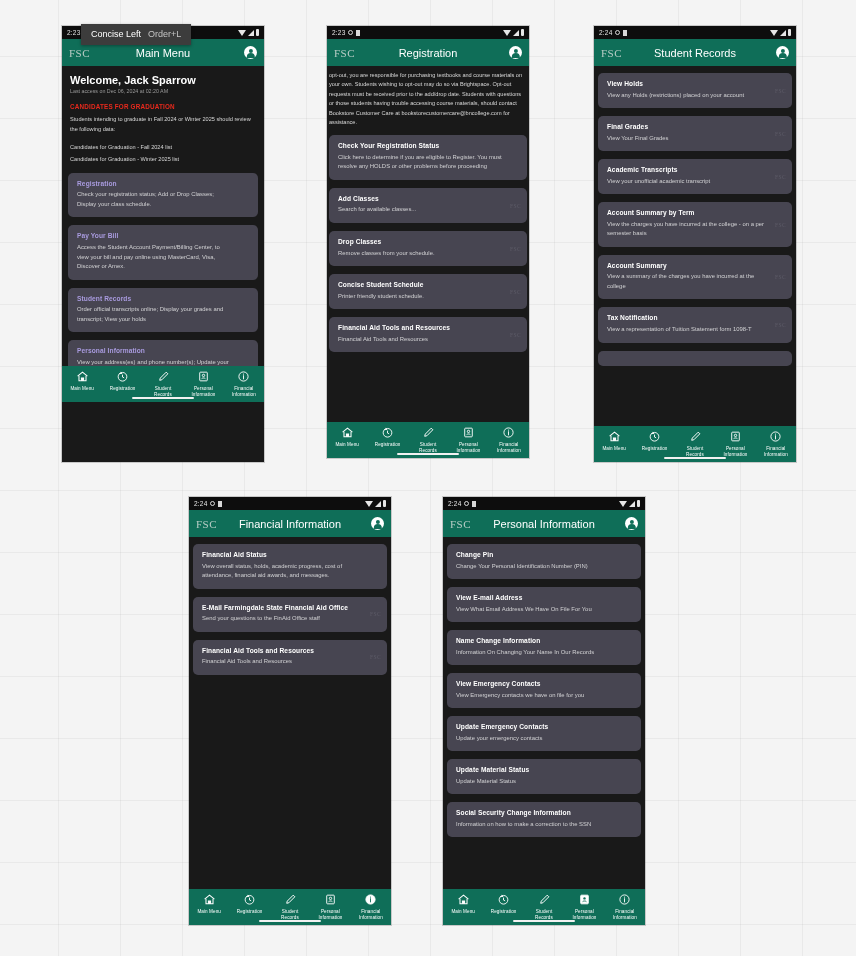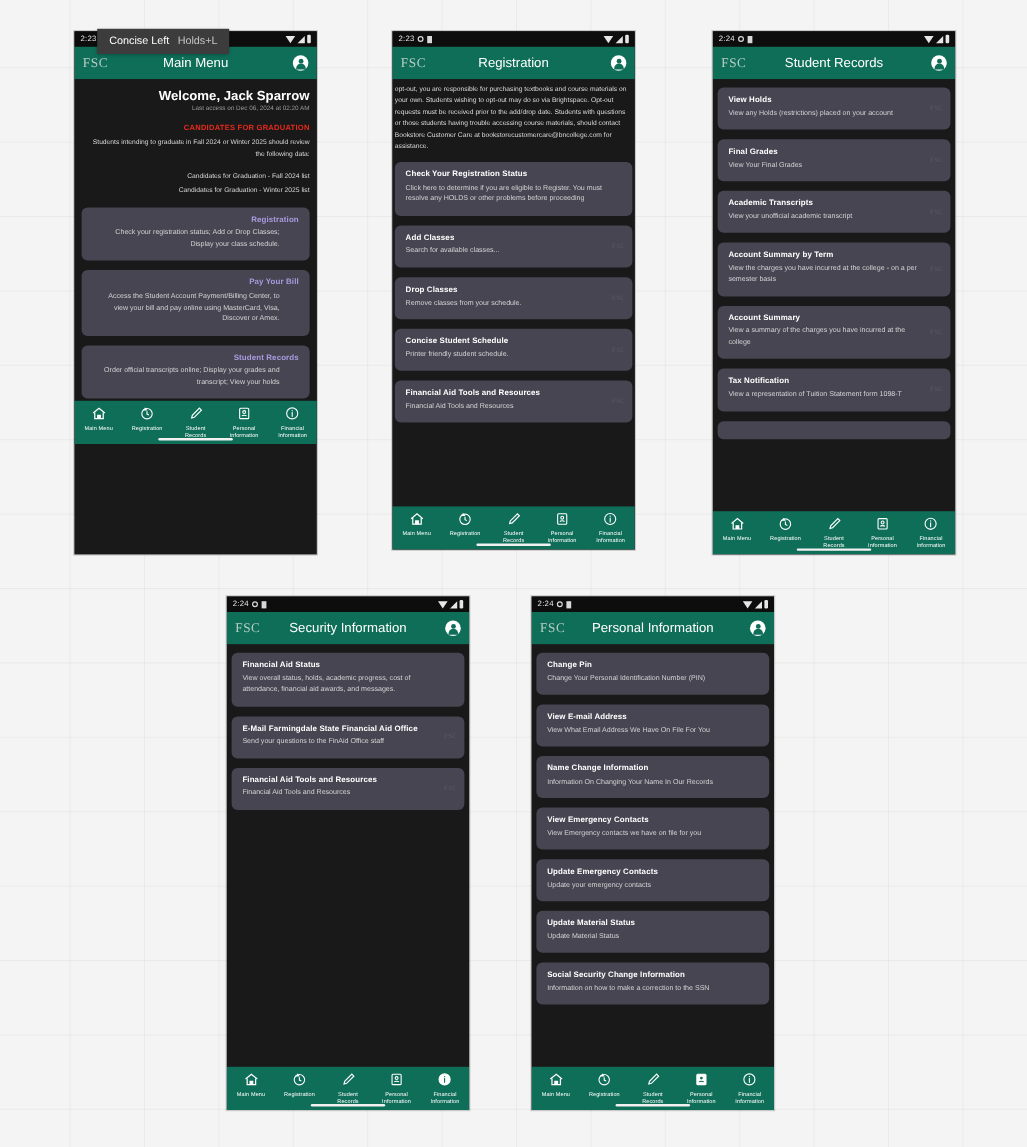--- a/index.html
+++ b/index.html
@@ -228,21 +228,21 @@
   }
   .tooltip .tt-shortcut { color: #c4c4c4; margin-left: 7px; }
 
   
   #phone-main      { left: 62px;  top: 26px;  height: 436px; }
   #phone-reg       { left: 327px; top: 26px;  height: 432px; }
   #phone-records   { left: 594px; top: 26px;  height: 436px; }
   #phone-financial { left: 189px; top: 497px; height: 428px; }
   #phone-personal  { left: 443px; top: 497px; height: 428px; }
 
-  #phone-main .screen-body      { height: 268px; text-align: right; }
+  #phone-main .screen-body      { height: 300px; }
   #phone-reg .screen-body       { height: 356px; }
   #phone-records .screen-body   { height: 360px; }
   #phone-financial .screen-body { height: 352px; }
   #phone-personal .screen-body  { height: 352px; }
 </style>
 </head>
 <body>
 
 <div id="canvas">
 
@@ -552,21 +552,21 @@
         <span class="sb-sq"></span>
       </span>
       <span class="sb-right">
         <span class="tri-wifi"></span>
         <span class="tri-sig"></span>
         <span class="batt"></span>
       </span>
     </div>
     <div class="appbar">
       <span class="brand">FSC</span>
-      <span class="title">Security Information</span>
+      <span class="title">Financial Information</span>
       <span class="avatar-btn"></span>
     </div>
     <div class="screen-body" style="padding-left:4px;padding-right:4px;padding-top:7px;">
       <div class="card">
         <div class="card-title">Financial Aid Status</div>
         <div class="card-desc" style="padding-right:4px;">View overall status, holds, academic progress, cost of attendance, financial aid awards, and messages.</div>
       </div>
       <div class="card">
         <div class="card-title">E-Mail Farmingdale State Financial Aid Office</div>
         <div class="card-desc">Send your questions to the FinAid Office staff</div>
@@ -726,16 +726,16 @@
               <circle cx="12" cy="7.6" r="1" fill="#fff" stroke="none"></circle>
             </svg>
           </span>
         <span class="nav-label">Financial<br>Information</span>
       </div>
       <div class="homebar"></div>
     </div>
   </div>
 
   <div class="tooltip" style="left:81px; top:24px;">
-    <span>Concise Left</span><span class="tt-shortcut">Holds+L</span>
+    <span>Concise Left</span><span class="tt-shortcut">Order+L</span>
   </div>
 
 </div>
 
 </body></html>

